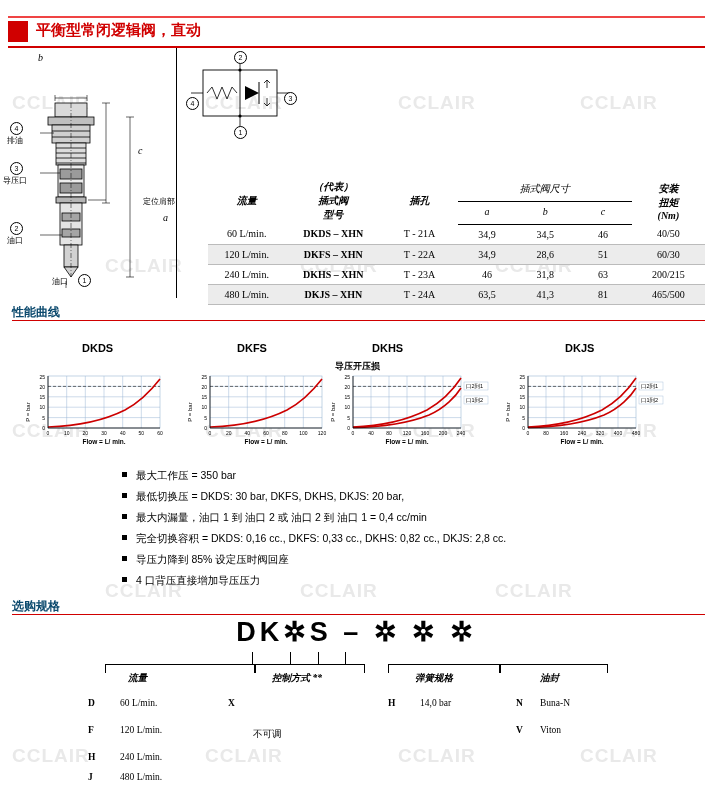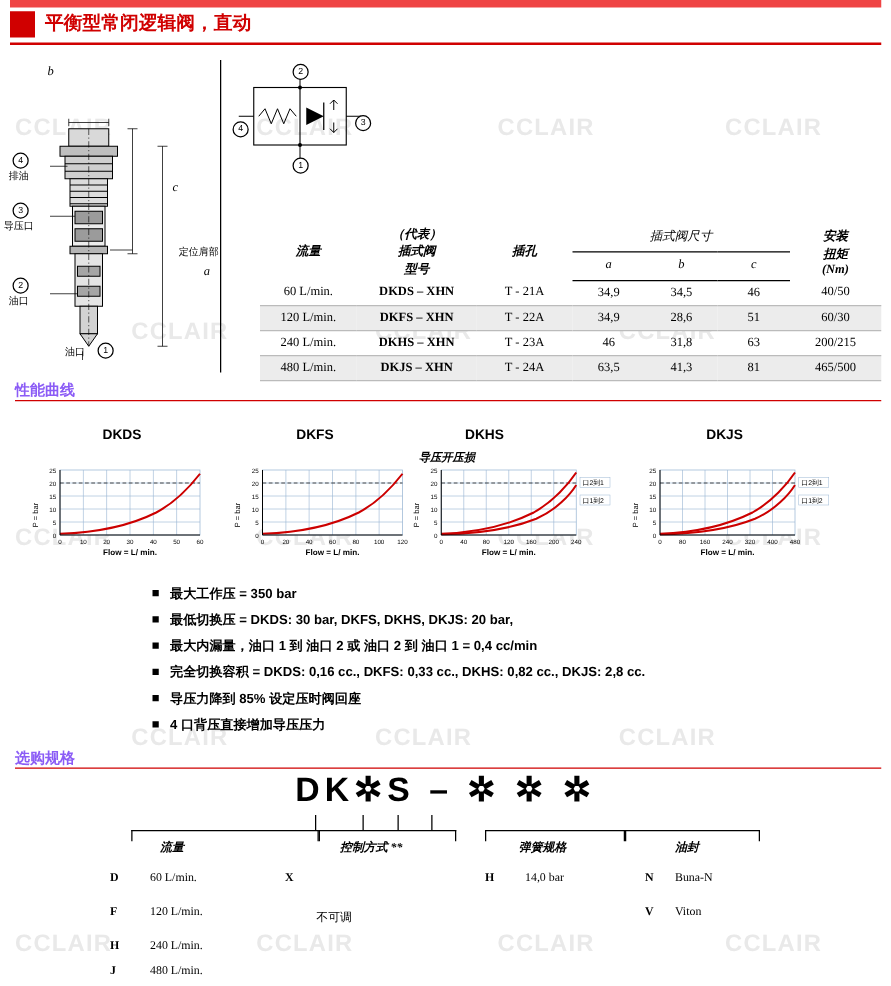--- a/index.html
+++ b/index.html
@@ -22,37 +22,37 @@
     color:#e9e9e9;
     letter-spacing:1px;
     pointer-events:none;
     user-select:none;
     white-space:nowrap;
     text-align:center;
   }
 
   
   .titlebar{
-    position:absolute;left:8px;top:0;width:697px;height:28px;
-    border-top:6px solid #ef4444;border-bottom:2px solid #d00000;
+    position:absolute;left:8px;top:16px;width:697px;height:28px;
+    border-top:2px solid #ef4444;border-bottom:2px solid #d00000;
   }
   .titlebar .sq{
     position:absolute;left:0;top:3px;width:20px;height:21px;background:#d00000;
   }
   .titlebar .txt{
     position:absolute;left:28px;top:3px;
     font-family:"Liberation Sans", sans-serif;
     font-weight:bold;font-size:15px;color:#d00000;
   }
 
   
   .sec-head{
     position:absolute;
     font-family:"Liberation Sans", sans-serif;
-    font-weight:bold;font-size:12px;color:#8b5cf6;
+    font-weight:bold;font-size:12px;color:#0c4a6e;
   }
   .sec-rule{position:absolute;height:1px;background:#d00000;}
 
   
   .drawing{position:absolute;left:10px;top:45px;width:160px;height:250px;}
   .sym{position:absolute;left:185px;top:48px;width:110px;height:90px;}
 
   .lbl{position:absolute;font-family:"Liberation Sans", sans-serif;font-size:8px;color:#000;white-space:nowrap;}
   .lbl-it{position:absolute;font-family:"Liberation Serif", serif;font-style:italic;font-size:10px;}
   .circ{
@@ -77,24 +77,24 @@
   .ital{font-style:italic;}
 
   
   .tdiv{position:absolute;left:176px;top:48px;width:1px;height:250px;background:#000;}
 
   
   .curve-title{
     position:absolute;font-family:"Liberation Sans", sans-serif;font-weight:bold;font-size:11px;
   }
   .chart{position:absolute;border:0;}
-  .chart-cap{position:absolute;font-family:"Liberation Sans", sans-serif;font-size:7px;font-style:italic;}
-
-  
-  .bullets{position:absolute;left:120px;top:468px;width:560px;font-weight:bold;}
+  .chart-cap{position:absolute;font-family:"Liberation Sans", sans-serif;font-size:7px;}
+
+  
+  .bullets{position:absolute;left:120px;top:468px;width:560px;}
   .bul{position:relative;padding-left:16px;margin-bottom:7px;font-family:"Liberation Sans", sans-serif;font-size:10.5px;line-height:14px;}
   .bul:before{content:"";position:absolute;left:2px;top:4px;width:5px;height:5px;background:#000;}
 
   
   .code{
     position:absolute;left:0;top:616px;width:713px;text-align:center;
     font-family:"Liberation Sans", sans-serif;font-weight:bold;font-size:27px;letter-spacing:4px;
   }
   .ordcol-title{position:absolute;font-family:"Liberation Serif",serif;font-weight:bold;font-style:italic;font-size:9.5px;}
   .ordrow{position:absolute;font-family:"Liberation Serif",serif;font-size:9.5px;}

